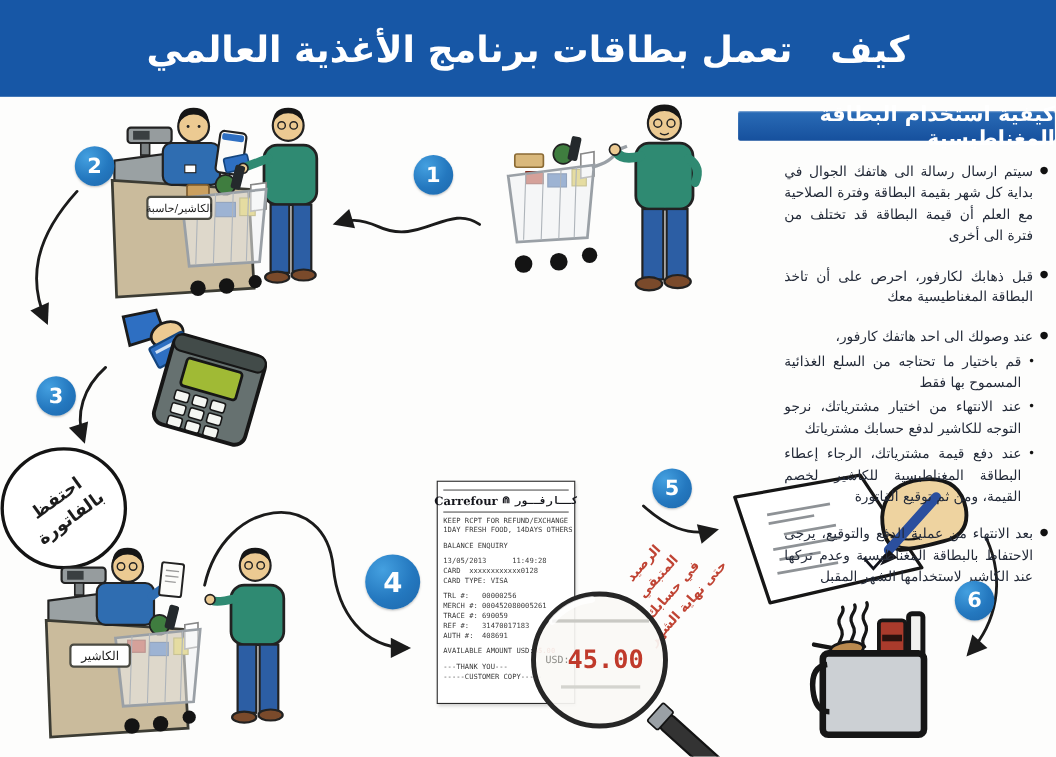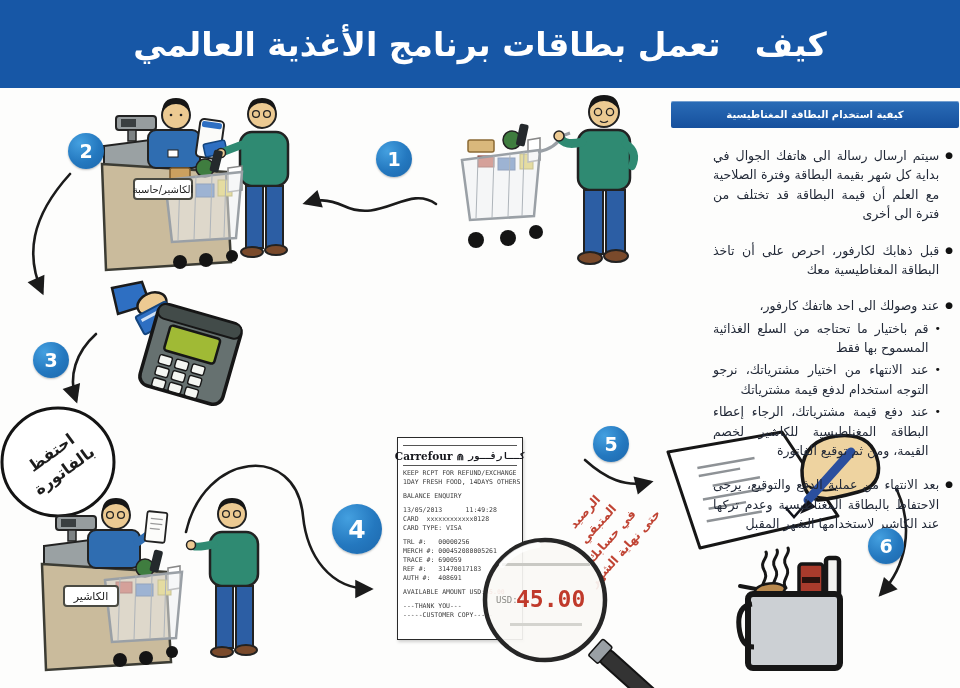--- a/index.html
+++ b/index.html
@@ -20,39 +20,39 @@
           background:radial-gradient(circle at 32% 28%, #44a0e0, #2478bf 55%, #1d67ab);
           color:#fff; font-size:19px; font-weight:bold; display:flex; align-items:center;
           justify-content:center; z-index:6; box-shadow:0 1px 2px rgba(0,0,0,.25); }
   .step.big { width:50px; height:50px; font-size:25px; }
   .s1{left:376px;top:141px;} .s2{left:68px;top:133px;} .s3{left:33px;top:342px;}
   .s4{left:332px;top:504px;} .s5{left:593px;top:426px;} .s6{left:868px;top:528px;}
 
   
   .side { position:absolute; left:671px; top:101px; width:288px; z-index:2; direction:rtl; }
   .side-head { height:27px; background:linear-gradient(180deg,#2a6cb7,#16509d);
-               border-radius:2px; color:#fff; font-size:10px; font-weight:bold;
+               border-radius:2px; color:#fff; font-size:19px; font-weight:bold;
                display:flex; align-items:center; justify-content:center;
                box-shadow:inset 0 1px 0 rgba(255,255,255,.35); }
   .side-body { padding:18px 6px 0 10px; color:#232a38; font-size:12.5px; line-height:1.55;
                text-align:justify; text-align-last:right; }
   .brow { display:flex; gap:6px; }
   .brow .dot { flex:0 0 auto; font-size:9px; line-height:19px; color:#111; }
   .brow p { flex:1;margin-left:32px; }
   .m18 { margin-bottom:17px; } .m4 { margin-bottom:3px; }
   .sub { padding-right:12px; }
   .sub .dot { font-size:11px; }
 
   
   .receipt { position:absolute; left:397px; top:437px; width:126px; height:203px; z-index:1;
              background:#fff; border:1.6px solid #2a2a2a; padding:5px 5px 4px 5px;
              font-family:"DejaVu Sans Mono", monospace; font-size:6.5px; line-height:1.38;
              color:#3c3c3c; box-shadow:1px 2px 3px rgba(0,0,0,.18); }
   .r-rule { border-top:1px solid #555; margin:2px 0 3px 0; }
-  .r-brand { display:flex; align-items:flex-end; justify-content:center; gap:4px;
+  .r-brand { display:flex; align-items:flex-start; justify-content:center; gap:4px;
              font-family:"DejaVu Serif", serif; font-weight:bold; font-size:10.5px; color:#15161c; }
   .r-brand .logo { font-size:9px; }
   .r-brand .ar { font-family:Liberation Mono, monospace; font-size:9.5px; }
   .pre { white-space:pre; }
   .ctr { text-align:left; }
   .gap { height:5px; }
   .amount-red { color:#c03a2b; font-weight:bold; }
 
   
   .red-note { position:absolute; left:549px; top:494px; width:112px; z-index:2;
@@ -319,21 +319,21 @@
       <div class="brow m4">
           <span class="dot">●</span>
           <p>عند وصولك الى احد هاتفك كارفور،</p>
         </div>
       <div class="brow sub m4">
           <span class="dot">•</span>
           <p>قم باختيار ما تحتاجه من السلع الغذائية المسموح بها فقط</p>
         </div>
       <div class="brow sub m4">
           <span class="dot">•</span>
-          <p>عند الانتهاء من اختيار مشترياتك، نرجو التوجه استخدام لدفع قيمة مشترياتك</p>
+          <p>عند الانتهاء من اختيار مشترياتك، نرجو التوجه للكاشير لدفع حسابك مشترياتك</p>
         </div>
       <div class="brow sub m4">
           <span class="dot">•</span>
           <p>عند دفع قيمة مشترياتك، الرجاء إعطاء البطاقة المغناطيسية للكاشير لخصم القيمة، ومن ثم توقيع الفاتورة</p>
         </div>
       <div class="brow" style="margin-top:15px;">
           <span class="dot">●</span>
           <p>بعد الانتهاء من عملية الدفع والتوقيع، يرجى الاحتفاظ بالبطاقة المغناطيسية وعدم تركها عند الكاشير لاستخدامها الشهر المقبل</p>
         </div>
     </div>

